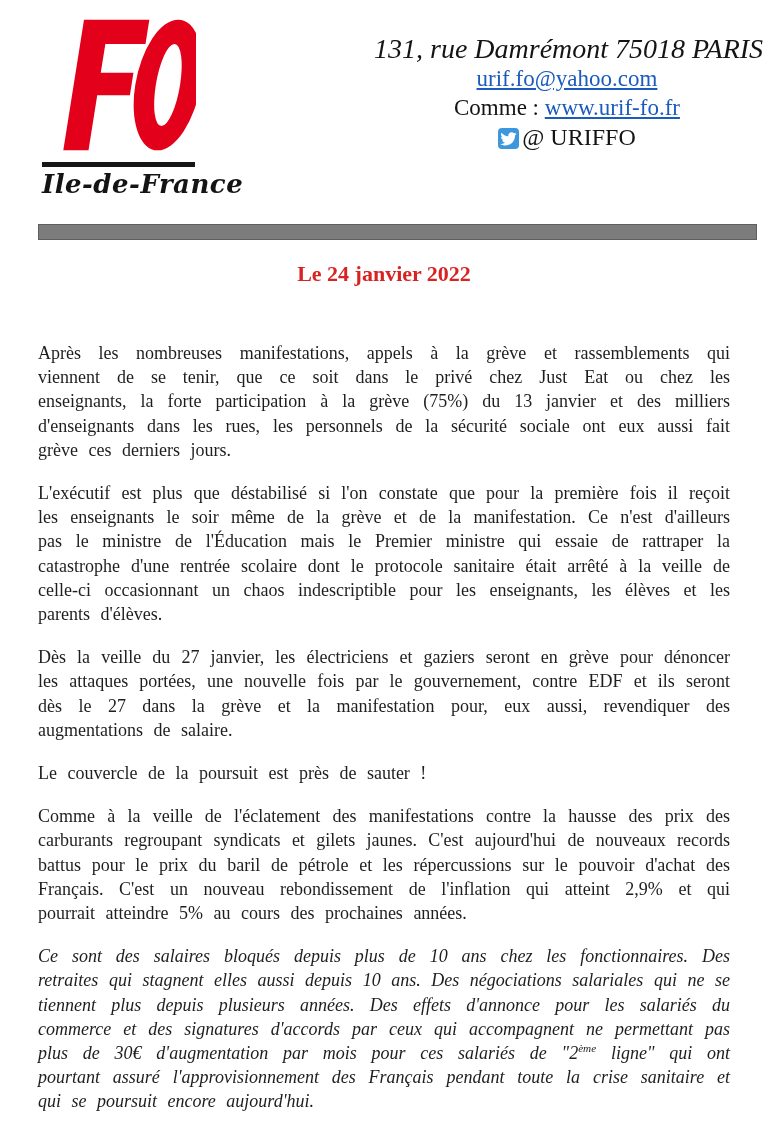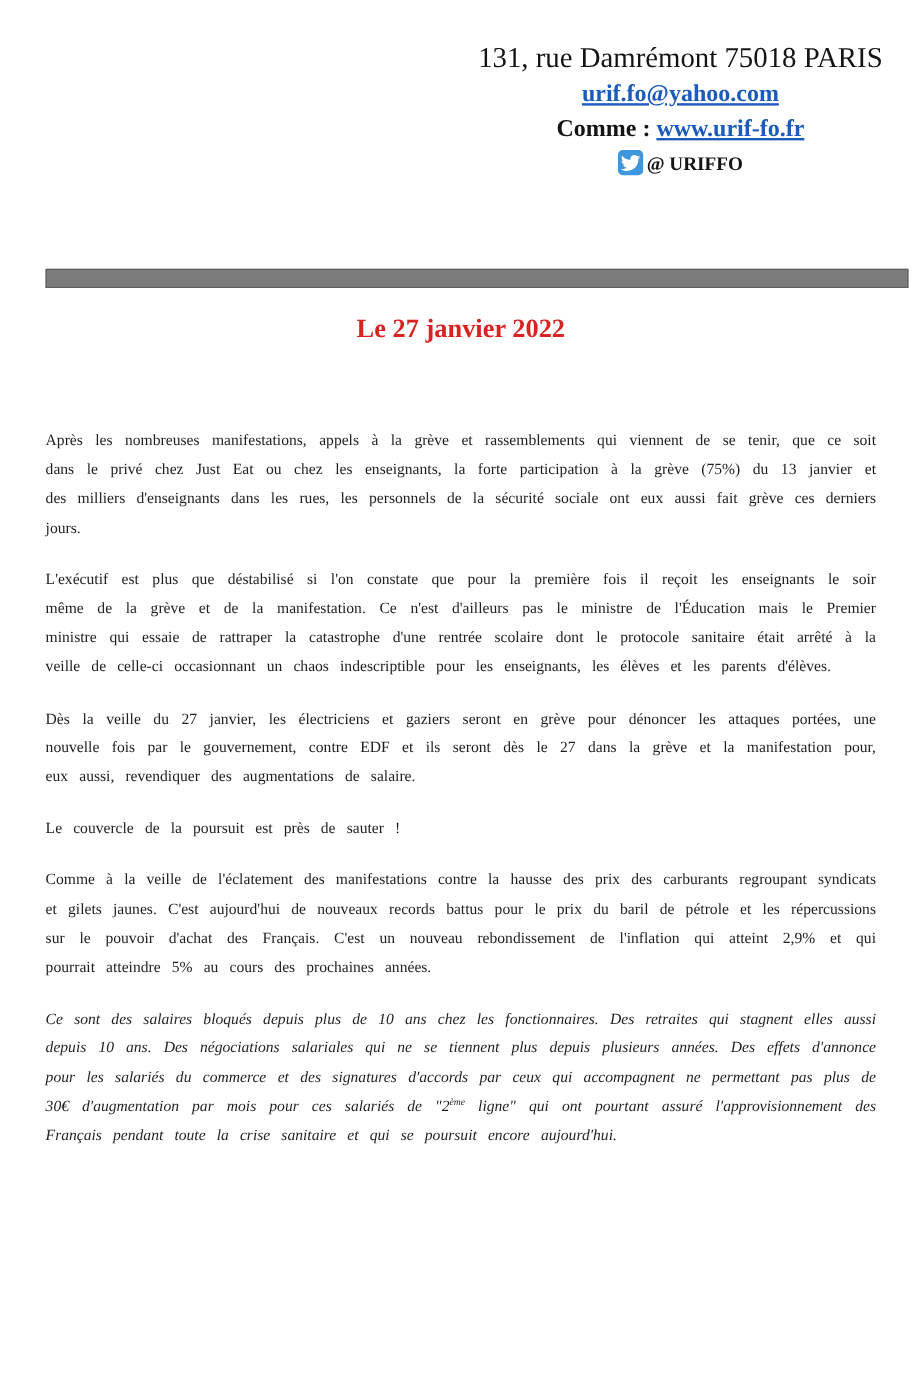--- a/index.html
+++ b/index.html
@@ -23,24 +23,24 @@
     font-style: italic;
     font-weight: 700;
     font-size: 26px;
     letter-spacing: 0.5px;
     color: #141414;
     white-space: nowrap;
   }
 
   
   .contact { position: absolute; left: 374px; top: 34px; width: 386px; text-align: center; color: #141414; }
-  .address { font-size: 24px; line-height: 30px; white-space: nowrap; }
-  .contact-line { font-size: 20px; line-height: 29px; font-weight: bold; }
+  .address { font-size: 28px; line-height: 30px; white-space: nowrap; font-style: italic; }
+  .contact-line { font-size: 23px; line-height: 29px; }
   .blue-link { color: var(--link-blue, #1b5bbe); text-decoration: underline; text-underline-offset: 2px; }
-  .twitter-line { font-size: 16px; line-height: 29px; margin-top: 1px; font-weight: bold; }
+  .twitter-line { font-size: 24px; line-height: 29px; margin-top: 1px; }
   .tw-badge {
     display: inline-block;
     width: 21px; height: 21px;
     background: var(--twitter-blue, #3d97dd);
     border-radius: 4px;
     vertical-align: -4px;
     margin-right: 3px;
   }
   .tw-badge svg { display: block; width: 21px; height: 21px; }
 
@@ -61,35 +61,46 @@
     text-align: center;
     font-weight: 700;
     font-size: 22px;
     line-height: 33px;
     color: var(--title-red, #d92322);
   }
 
   
   .content { position: absolute; left: 38px; top: 341px; width: 692px; }
   .content p {
-    margin: 14px 0 19px 0;
-    font-size: 13px;
+    margin: 0 0 19px 0;
+    font-size: 18px;
     line-height: 24.2px;
     text-align: justify;
     word-spacing: 6px;
     color: var(--body-text, #1e1e1e);
   }
   .content p:last-child { margin-bottom: 0; font-style: italic; }
   .content sup { font-size: 0.62em; line-height: 0; }
 </style>
 </head>
 <body>
 
 <div class="page">
 
+  <div class="logo">
+    <svg class="logo-mark" width="140" height="142" viewBox="0 0 150 142" role="img" aria-label="FO">
+      <g transform="translate(24,1) skewX(-9)" fill="currentColor">
+        <path d="M6,0 H76 V26 H33 V57 H68 V81 H33 V140 H6 Z"></path>
+        <path fill-rule="evenodd" d="M72,70 a35,70 0 1,0 70,0 a35,70 0 1,0 -70,0 Z
+                 M94,70 a13,44 0 1,0 26,0 a13,44 0 1,0 -26,0 Z"></path>
+      </g>
+    </svg>
+    <div class="logo-rule"></div>
+    <div class="logo-region">Ile-de-France</div>
+  </div>
 
   <div class="contact">
     <div class="address">131, rue Damrémont 75018 PARIS</div>
     <div class="contact-line">
       <a href="#" class="blue-link">urif.fo@yahoo.com</a>
     </div>
     <div class="contact-line">
       <span>Comme : </span><a href="#" class="blue-link">www.urif-fo.fr</a>
     </div>
     <div class="twitter-line">
@@ -97,21 +108,21 @@
         <svg viewBox="-3.5 -4 31 31" aria-hidden="true">
           <path fill="#ffffff" d="M23.954 4.569c-.885.389-1.83.654-2.825.775 1.014-.611 1.794-1.574 2.163-2.723-.951.555-2.005.959-3.127 1.184-.896-.959-2.173-1.559-3.591-1.559-2.717 0-4.92 2.203-4.92 4.917 0 .39.045.765.127 1.124C7.691 8.094 4.066 6.13 1.64 3.161c-.427.722-.666 1.561-.666 2.475 0 1.71.87 3.213 2.188 4.096-.807-.026-1.566-.248-2.228-.616v.061c0 2.385 1.693 4.374 3.946 4.827-.413.111-.849.171-1.296.171-.314 0-.615-.03-.916-.086.631 1.953 2.445 3.377 4.604 3.417-1.68 1.319-3.809 2.105-6.102 2.105-.39 0-.779-.023-1.17-.067 2.189 1.394 4.768 2.209 7.557 2.209 9.054 0 13.999-7.496 13.999-13.986 0-.209 0-.42-.015-.63.961-.689 1.8-1.56 2.46-2.548l-.047-.02z"></path>
         </svg>
       </span><span>@ URIFFO</span>
     </div>
   </div>
 
   <div class="gray-bar"></div>
 
   <div class="doc-title">
-    <div>Le 27 janvier 2022</div>
+    <div>Le 24 janvier 2022</div>
   </div>
 
   <div class="content">
       <p><span>Après les nombreuses manifestations, appels à la grève et rassemblements qui viennent de se tenir, que ce soit dans le privé chez Just Eat ou chez les enseignants, la forte participation à la grève (75%) du 13 janvier et des milliers d'enseignants dans les rues, les personnels de la sécurité sociale ont eux aussi fait grève ces derniers jours.</span></p>
       <p><span>L'exécutif est plus que déstabilisé si l'on constate que pour la première fois il reçoit les enseignants le soir même de la grève et de la manifestation. Ce n'est d'ailleurs pas le ministre de l'Éducation mais le Premier ministre qui essaie de rattraper la catastrophe d'une rentrée scolaire dont le protocole sanitaire était arrêté à la veille de celle-ci occasionnant un chaos indescriptible pour les enseignants, les élèves et les parents d'élèves.</span></p>
       <p><span>Dès la veille du 27 janvier, les électriciens et gaziers seront en grève pour dénoncer les attaques portées, une nouvelle fois par le gouvernement, contre EDF et ils seront dès le 27 dans la grève et la manifestation pour, eux aussi, revendiquer des augmentations de salaire.</span></p>
       <p><span>Le couvercle de la poursuit est près de sauter !</span></p>
       <p><span>Comme à la veille de l'éclatement des manifestations contre la hausse des prix des carburants regroupant syndicats et gilets jaunes. C'est aujourd'hui de nouveaux records battus pour le prix du baril de pétrole et les répercussions sur le pouvoir d'achat des Français. C'est un nouveau rebondissement de l'inflation qui atteint 2,9% et qui pourrait atteindre 5% au cours des prochaines années.</span></p>
       <p><span>Ce sont des salaires bloqués depuis plus de 10 ans chez les fonctionnaires. Des retraites qui stagnent elles aussi depuis 10 ans. Des négociations salariales qui ne se tiennent plus depuis plusieurs années. Des effets d'annonce pour les salariés du commerce et des signatures d'accords par ceux qui accompagnent ne permettant pas plus de 30€ d'augmentation par mois pour ces salariés de "2</span><sup>ème</sup><span> ligne" qui ont pourtant assuré l'approvisionnement des Français pendant toute la crise sanitaire et qui se poursuit encore aujourd'hui.</span></p>
     </div>

